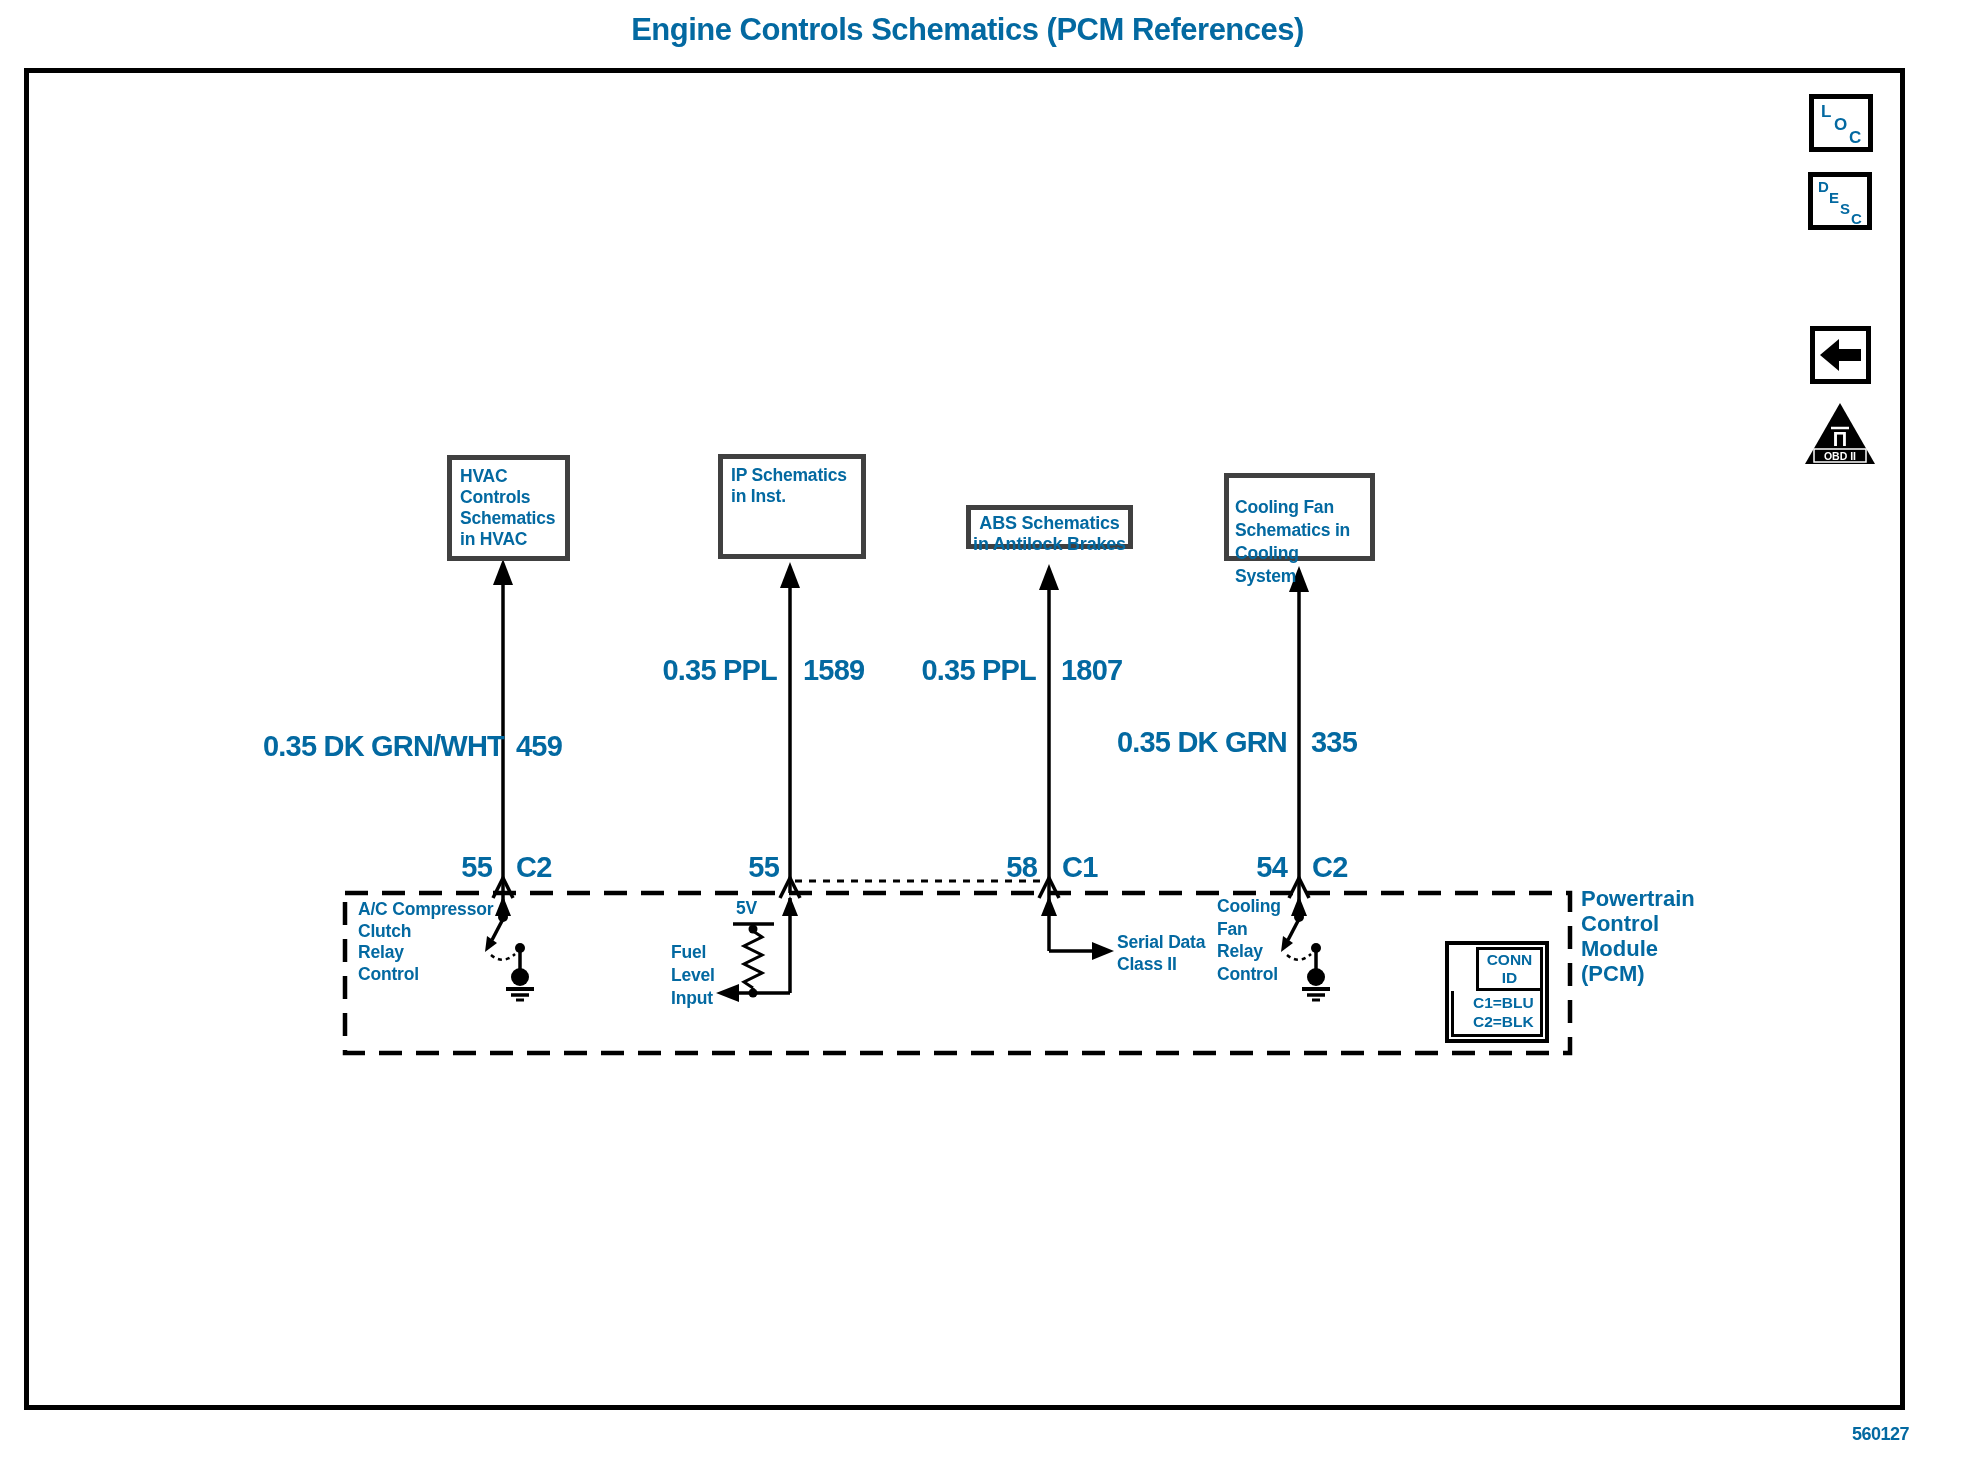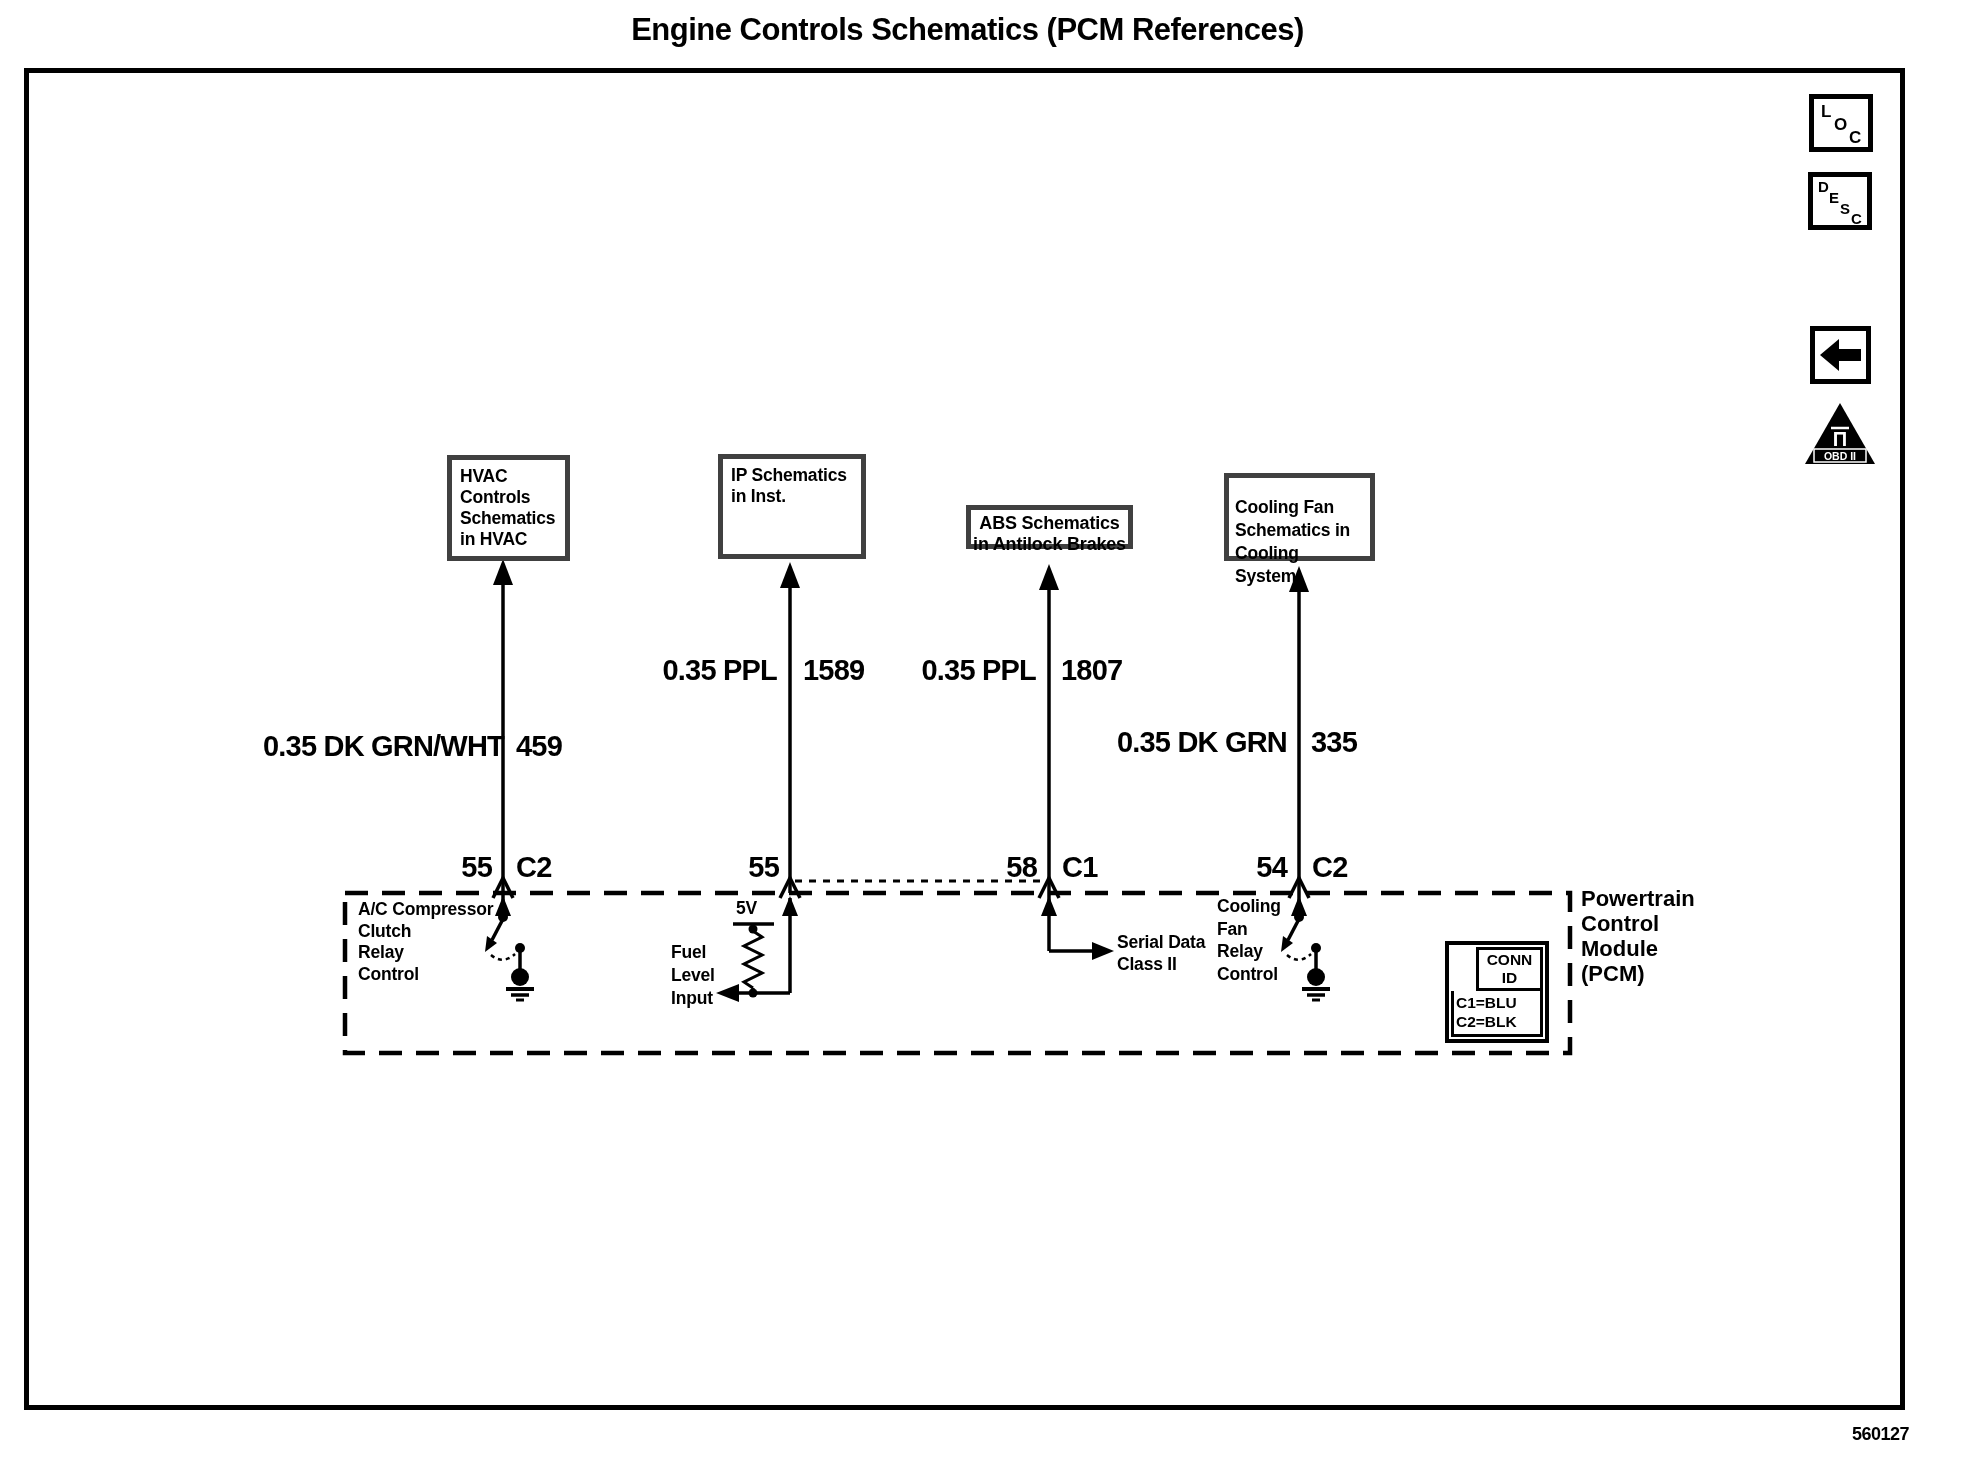--- a/index.html
+++ b/index.html
@@ -1,34 +1,34 @@
 <!DOCTYPE html>
 <html><head>
 <meta charset="utf-8">
 <style>
   html,body{margin:0;padding:0;background:#fff;}
   #stage{position:relative;width:1968px;height:1472px;background:#fff;
-         font-family:"Liberation Sans",sans-serif;color:#000000;overflow:hidden;}
+         font-family:"Liberation Sans",sans-serif;color:#0369a1;overflow:hidden;}
   .abs{position:absolute;}
   .title{top:12px;left:0;width:1935px;text-align:center;font-size:31px;font-weight:bold;letter-spacing:-0.5px;}
   .frame{left:24px;top:68px;width:1881px;height:1342px;border:5px solid #000;box-sizing:border-box;}
   .btn{border:5px solid #000;background:#fff;box-sizing:border-box;}
   .btn span{position:absolute;font-weight:bold;line-height:1;}
   .loc{left:1809px;top:94px;width:64px;height:58px;}
   .desc{left:1808px;top:172px;width:64px;height:58px;}
   .back{left:1810px;top:326px;width:61px;height:58px;}
   .refbox{border:5px solid #404040;background:#fff;box-sizing:border-box;
           font-size:17.5px;font-weight:bold;line-height:21px;letter-spacing:-0.2px;padding:6px 8px;}
   .wirelabel{font-size:29px;font-weight:bold;letter-spacing:-0.8px;white-space:nowrap;line-height:30px;}
   .ra{text-align:right;}
   .pcmtext{font-size:17.5px;font-weight:bold;line-height:21.5px;letter-spacing:-0.2px;white-space:nowrap;}
   .pcmname{font-size:22px;font-weight:bold;line-height:25px;white-space:nowrap;}
   .connid{left:1445px;top:941px;width:104px;border:4px solid #000;background:#fff;box-sizing:border-box;padding:2px;}
   .connid .hdr{border:3px solid #000;font-size:15.5px;font-weight:bold;text-align:center;padding:1px 0;margin-left:25px;}
-  .connid .bdy{border:3px solid #000;border-top:none;font-size:15.5px;font-weight:bold;padding:2px 3px 3px 2px;line-height:19px;}
+  .connid .bdy{border:3px solid #000;border-top:none;font-size:15.5px;font-weight:bold;padding:2px 3px 3px 19px;line-height:19px;}
   .footnum{left:1852px;top:1424px;font-size:18px;font-weight:bold;letter-spacing:-0.5px;}
   svg text{font-family:"Liberation Sans",sans-serif;}
 </style>
 </head>
 <body>
 
 <div id="stage">
 
   <div class="abs title">Engine Controls Schematics (PCM References)</div>
 

